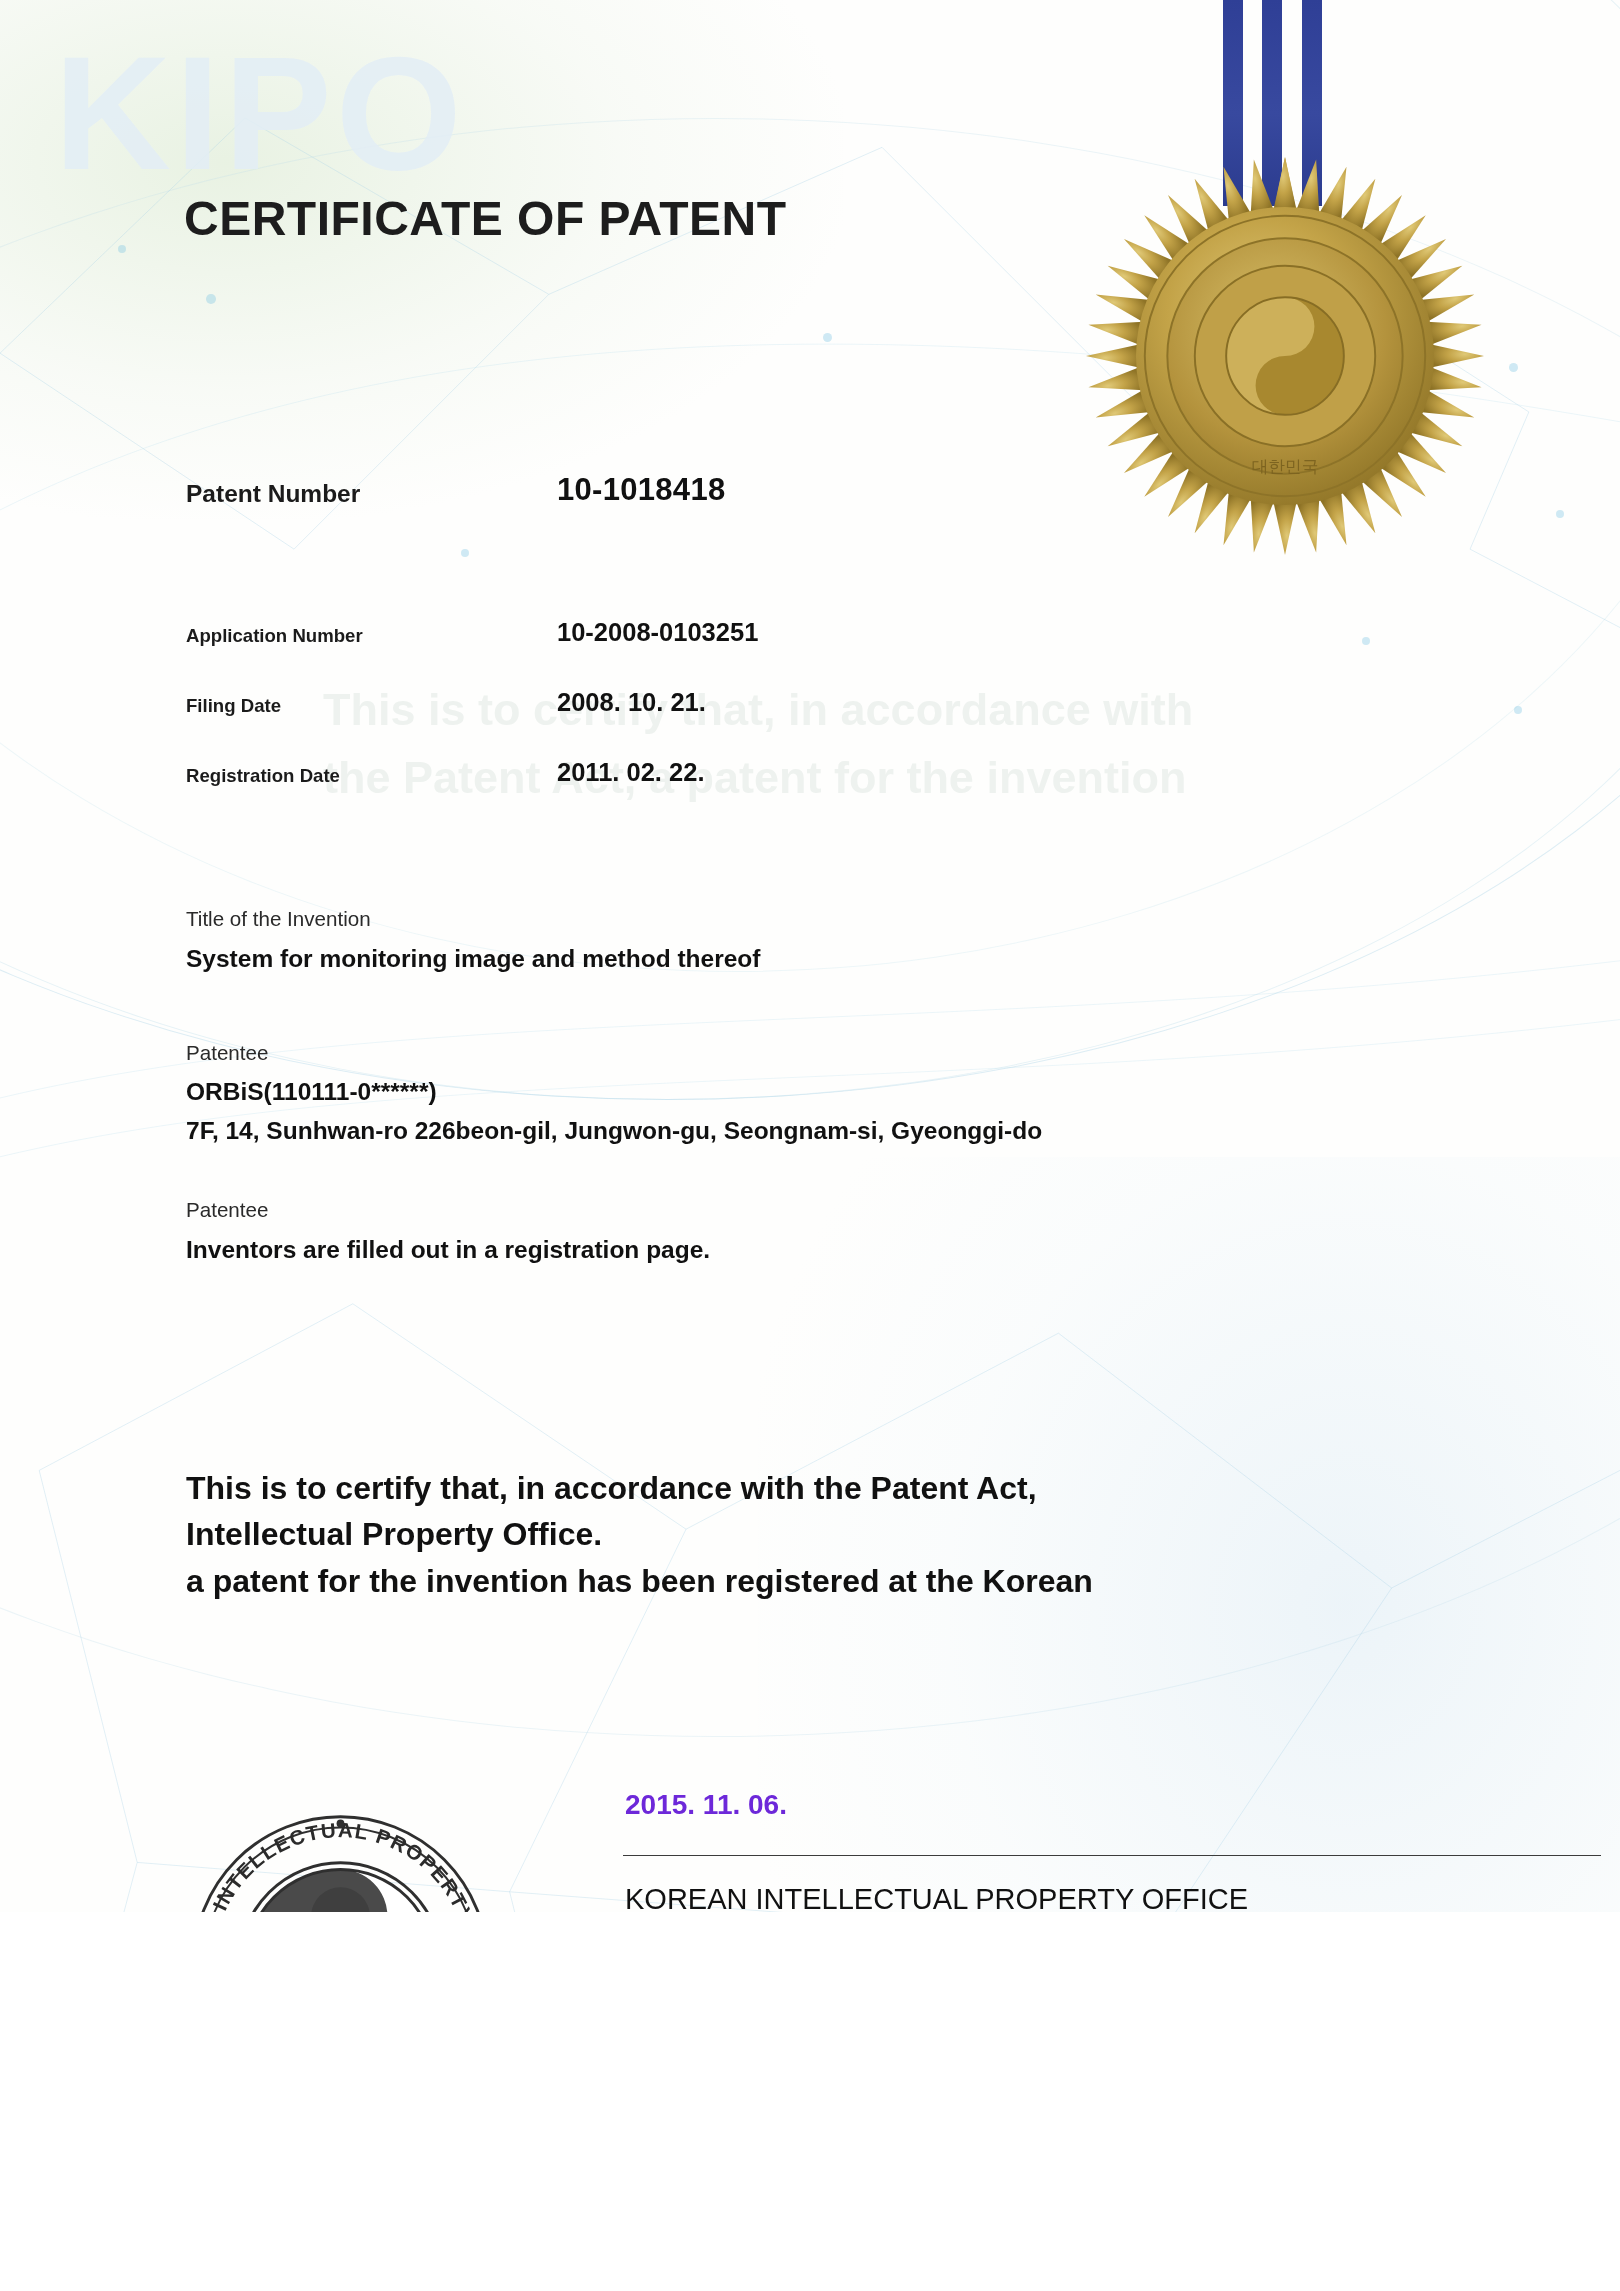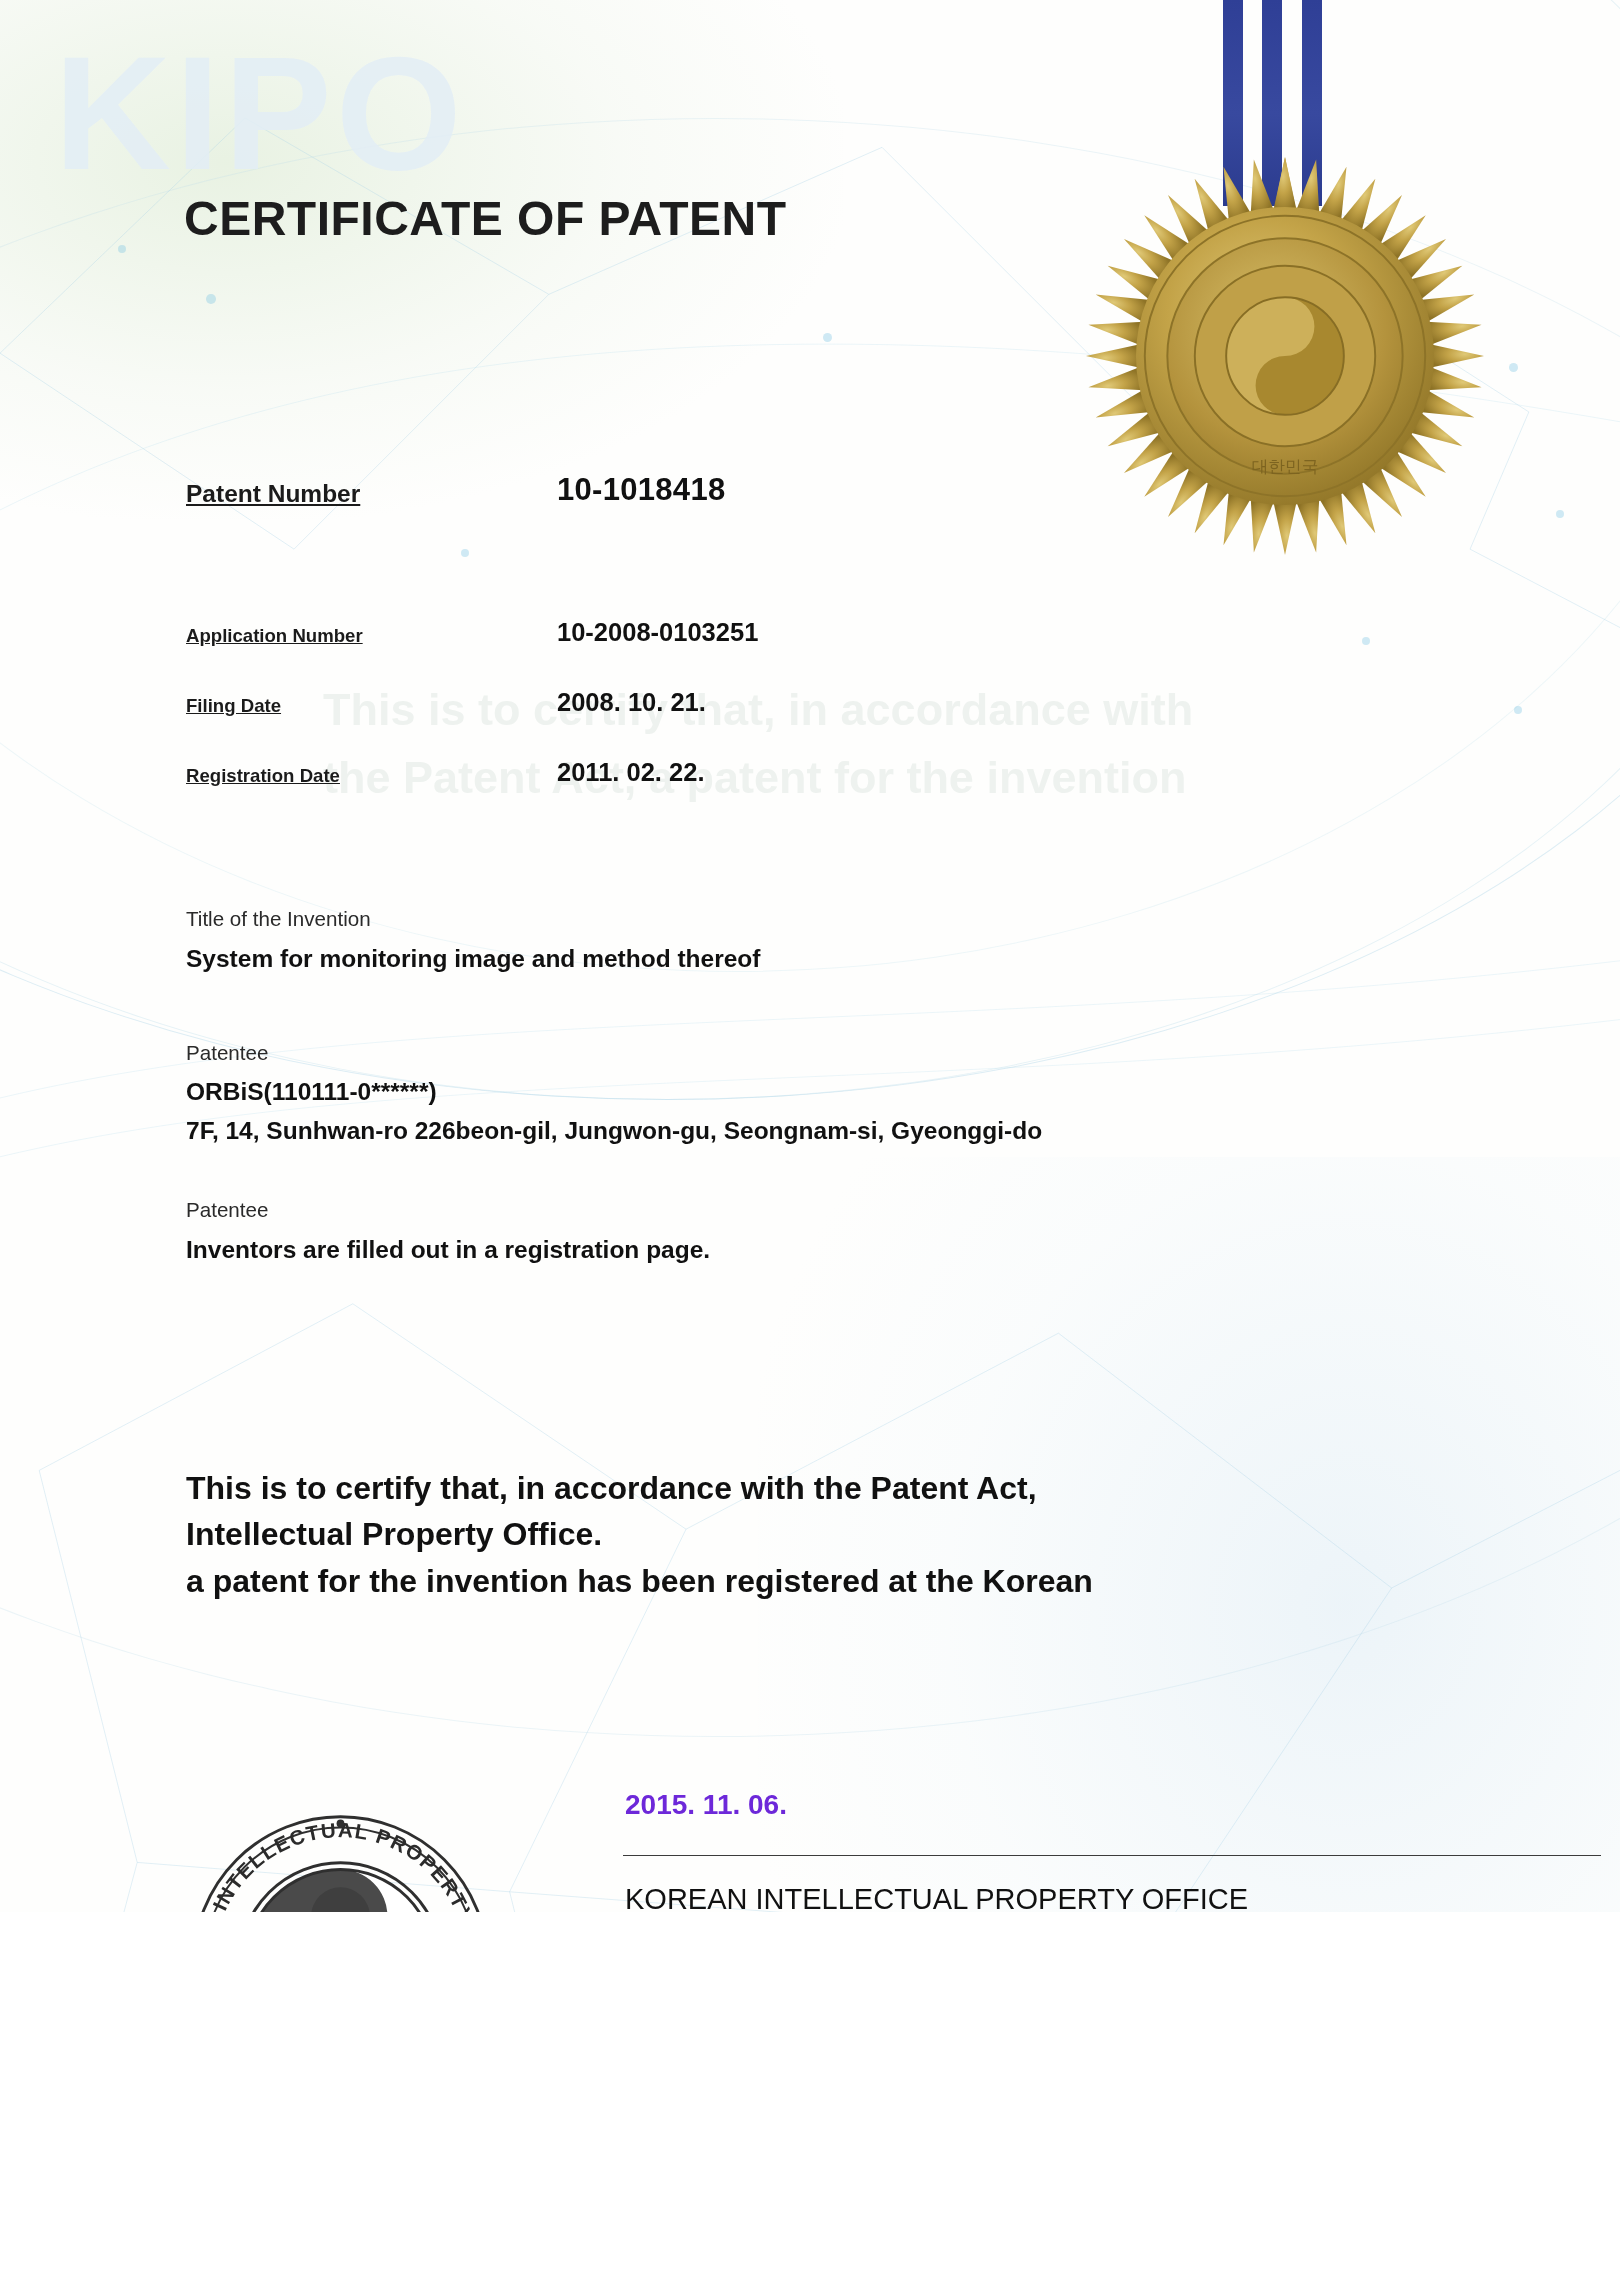--- a/index.html
+++ b/index.html
@@ -112,21 +112,20 @@
     font-size: 48px;
     font-weight: 600;
     letter-spacing: 0.5px;
     color: #1d1d1d;
   }
 
   .row-label {
     position: absolute;
     font-weight: 700;
     color: #1b1b1b;
-    text-decoration: underline;
   }
   .row-value {
     position: absolute;
     font-weight: 700;
     color: #111;
     margin-left: 30px;
   }
 
   .lbl-patent-number { left: 186px; top: 480px; font-size: 24.5px; }
   .val-patent-number { left: 527px; top: 472px; font-size: 31px; letter-spacing: 0.3px; }

